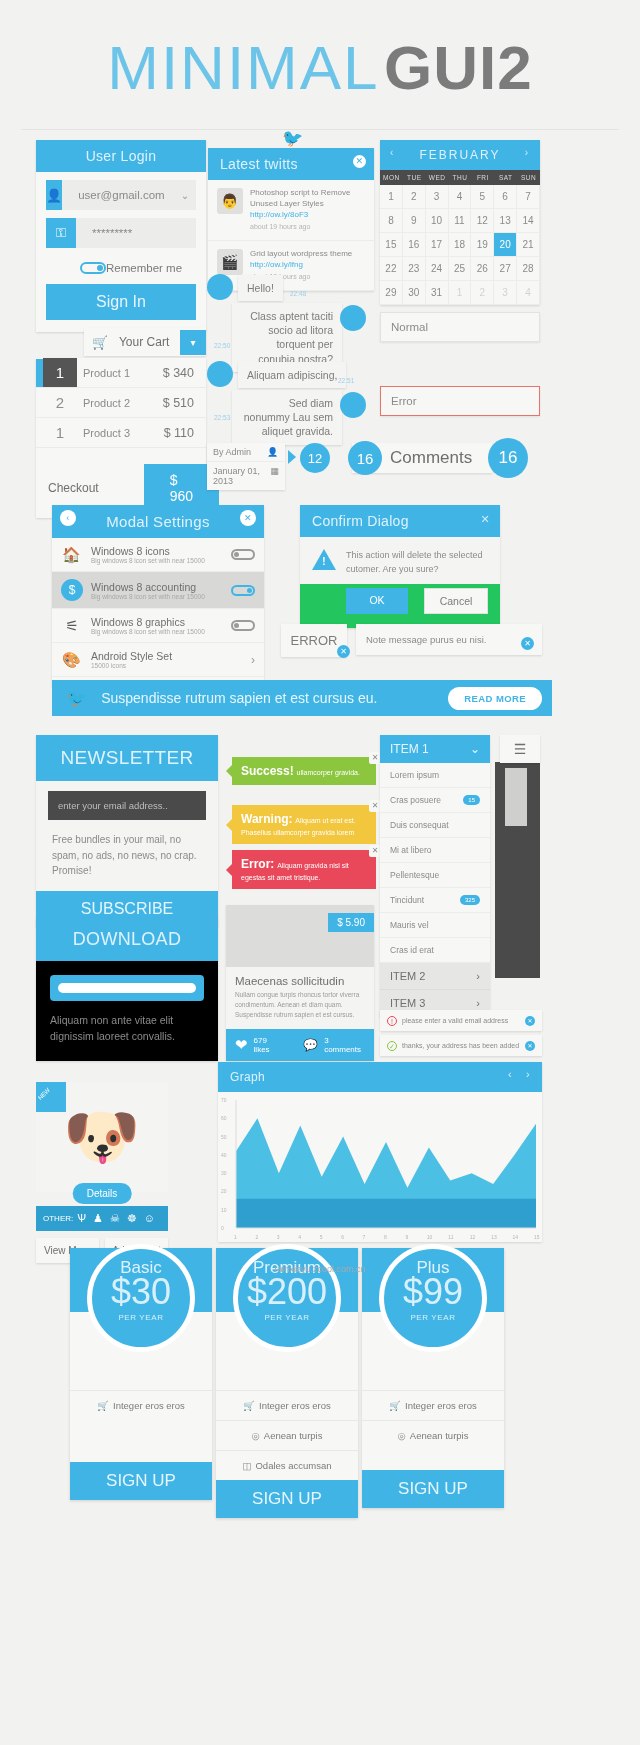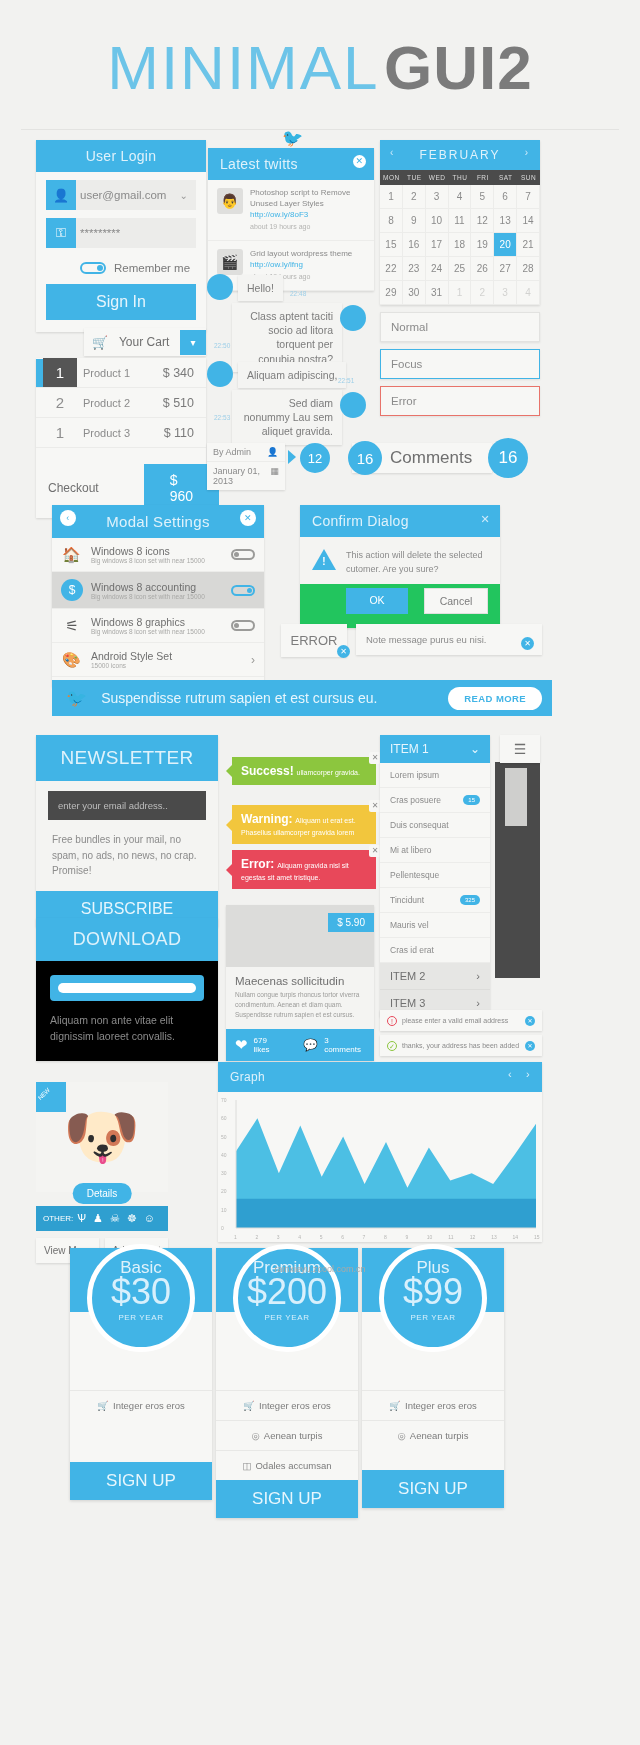--- a/index.html
+++ b/index.html
@@ -22,23 +22,23 @@
   .bar { background:#41b4e6; color:#dff2fb; font-size:14px; text-align:center;
          padding:8px 0; font-weight:300; letter-spacing:.3px; }
 
   .abs { position:absolute; }
 
   
   #login { left:36px; top:140px; width:170px; }
   .lrow { display:flex; align-items:center; margin:8px 10px; background:#ececea; }
   .lrow .ic { width:30px; height:30px; background:#41b4e6; color:#fff;
               display:flex; align-items:center; justify-content:center; font-size:13px; }
-  .lrow .val { flex:1; padding:0 4px; font-size:11.5px; color:#8a8a8a; }
+  .lrow .val { flex:1; padding:0 16px; font-size:11.5px; color:#8a8a8a; }
   .lrow .cv { padding-right:8px; color:#9a9a9a; font-size:10px; }
-  .rem { display:flex; align-items:center; gap:8px; padding:6px 0 4px 44px; font-size:11.5px; color:#7a7a7a; }
+  .rem { display:flex; align-items:center; padding:6px 0 4px 44px; font-size:11.5px; color:#7a7a7a; }
   .toggle { width:26px; height:12px; border:2px solid #41b4e6; border-radius:7px;
             position:relative; }
   .toggle:after { content:""; position:absolute; right:1px; top:1px; width:6px; height:6px;
             border-radius:50%; background:#41b4e6; }
   .signin { margin:6px 10px 12px; background:#41b4e6; color:#e6f5fd; text-align:center;
             padding:9px 0; font-size:16px; font-weight:300; }
 
   
   #cartbtn { left:84px; top:328px; width:122px; display:flex; align-items:center;
              background:#f7f7f5; box-shadow:0 1px 2px rgba(0,0,0,.12); }
@@ -355,21 +355,20 @@
 
   <div class="av-c" style="left:207px; top:361px;"></div>
   <div class="bub" style="left:238px; top:362px;">Aliquam adipiscing,</div>
   <div class="tstamp" style="left:338px; top:377px;">22:51</div>
 
   <div class="bub" style="left:232px; top:390px; width:110px; text-align:right;">Sed diam nonummy Lau sem aliquet gravida.</div>
   <div class="tstamp" style="left:214px; top:414px;">22:53</div>
   <div class="av-c" style="left:340px; top:392px;"></div>
 
   <div class="inp" style="left:380px; top:312px;">Normal</div>
-  <div class="inp focus" style="left:380px; top:349px;">Focus</div>
   <div class="inp error" style="left:380px; top:386px;">Error</div>
 
   <div class="panel abs" id="cal">
     <div class="bar">
       <span class="nav" style="left:10px;">‹</span>
       <span>FEBRUARY</span>
       <span class="nav" style="right:10px;">›</span>
     </div>
     <div class="dow">
       <div>MON</div>

